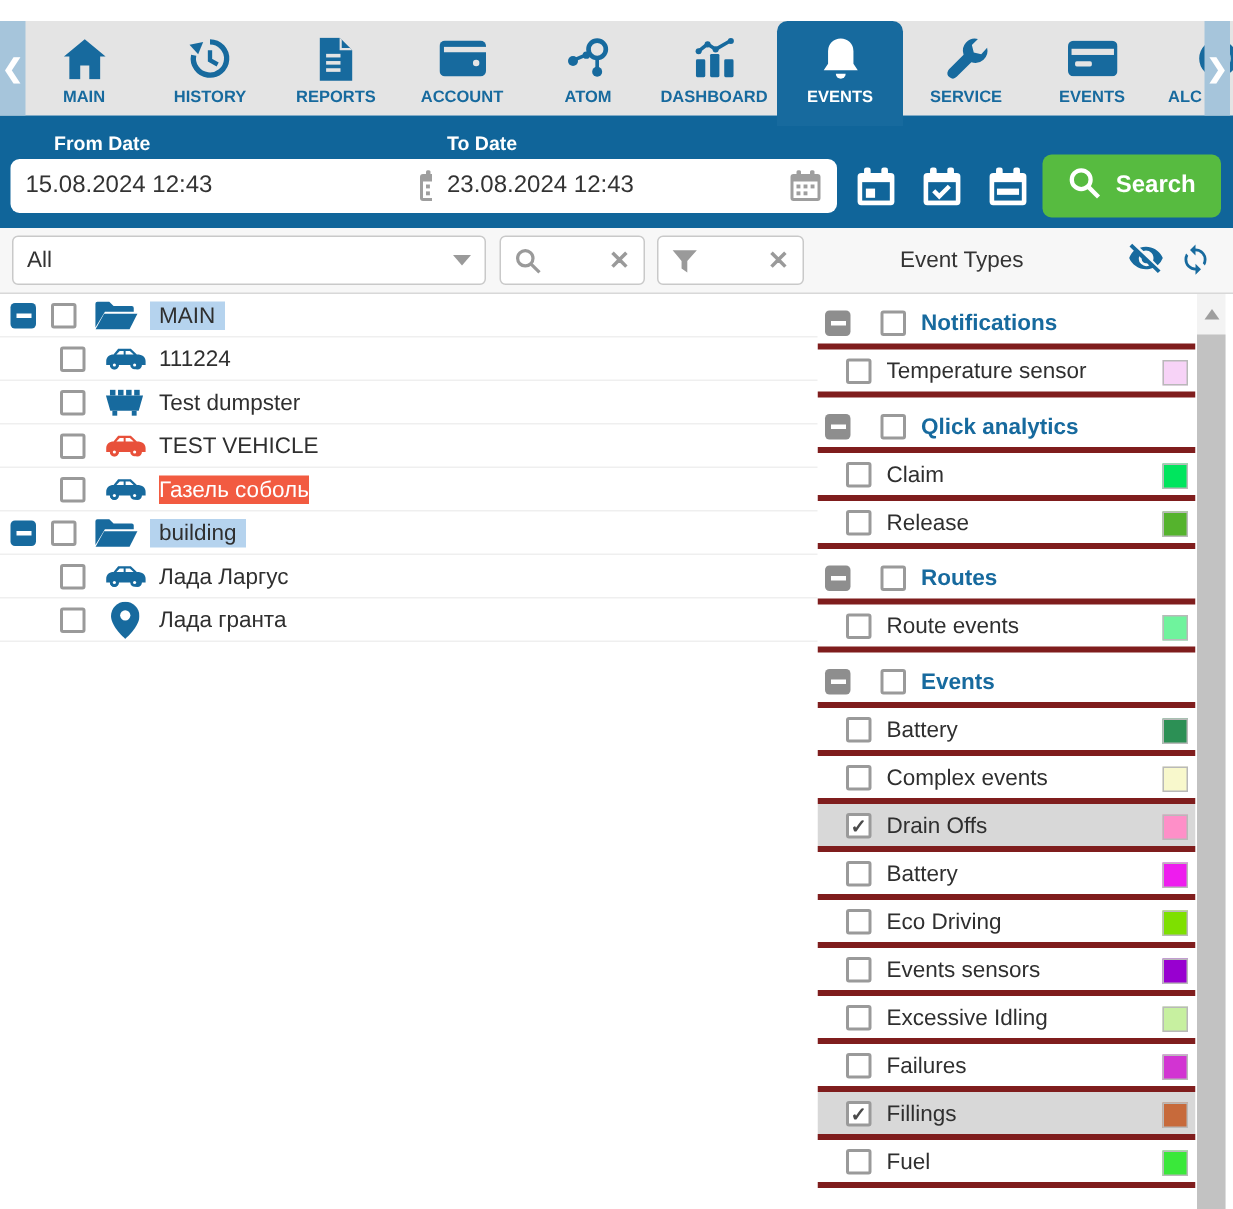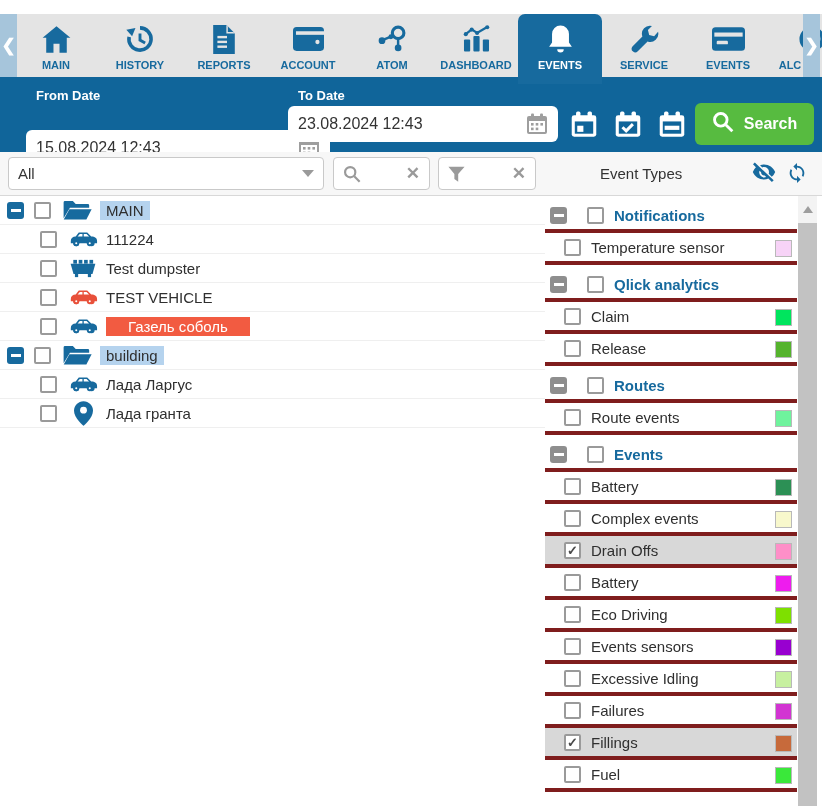--- a/index.html
+++ b/index.html
@@ -23,21 +23,21 @@
   .chev.right{left:803px;}
 
   
   .datepanel{position:absolute;top:77px;left:0;width:822px;height:75px;background:#10659a;z-index:1;}
   .dlabel{position:absolute;top:11px;color:#fff;font-size:13px;font-weight:bold;}
   .dlabel.from{left:36px;}
   .dlabel.to{left:298px;}
   .dinput{position:absolute;top:29px;height:36px;background:#fff;border-radius:6px;
           display:flex;align-items:center;padding:0 10px;box-sizing:border-box;
           font-size:16px;color:#333;cursor:text;}
-  .dinput.from{left:26px;width:304px;margin-top:24px;}
+  .dinput.from{left:7px;width:304px;}
   .dinput.to{left:288px;width:270px;}
   .dinput .dval{flex:1;}
   .dinput .calico{color:#9e9e9e;display:flex;}
   .calbtn{position:absolute;top:32px;width:32px;height:30px;background:none;border:none;
           display:flex;align-items:center;justify-content:center;cursor:pointer;padding:0;}
   .searchbtn{position:absolute;left:695px;top:26px;width:119px;height:42px;background:#57bb40;
              border:none;border-radius:6px;color:#fff;font-size:16px;font-weight:bold;
              display:flex;align-items:center;justify-content:center;gap:10px;cursor:pointer;}
 
   
@@ -69,21 +69,21 @@
   .trow{height:29px;display:flex;align-items:center;border-bottom:1px solid #efefef;
         box-sizing:border-box;cursor:pointer;}
   .trow.lvl0{padding-left:7px;}
   .trow.lvl1{padding-left:40px;}
   .exp{width:17px;height:17px;background:#176a9e;border-radius:3px;position:relative;flex:none;cursor:pointer;}
   .exp::after{content:"";position:absolute;left:3.5px;top:7.5px;width:10px;height:2.5px;background:#fff;}
   .trow.lvl0 .cb{margin-left:10px;}
   .ticn{margin-left:11px;width:30px;display:flex;align-items:center;justify-content:center;flex:none;}
   .tlbl{margin-left:8px;font-size:15px;color:#2f2f2f;white-space:nowrap;}
   .tlbl.hl-blue{background:#b5d3ee;padding:1px 6px;}
-  .tlbl.hl-red{background:#f25b41;color:#fff;padding:1px 22px;}
+  .tlbl.hl-red{background:#f25b41;color:#fff;padding:1px 0;}
 
   
   #etypes{position:absolute;top:196px;left:545px;width:252px;height:610px;overflow:hidden;}
   .erow{height:32px;display:flex;align-items:center;border-bottom:4px solid #7f1d1d;
         box-sizing:border-box;position:relative;cursor:pointer;}
   .erow.grp{margin-top:5px;}
   .gexp{width:17px;height:17px;background:#8e8e8e;border-radius:3px;position:relative;
         margin-left:5px;flex:none;cursor:pointer;}
   .gexp::after{content:"";position:absolute;left:3.5px;top:7.5px;width:10px;height:2.5px;background:#fff;}
   .erow.grp .cb{margin-left:20px;}

